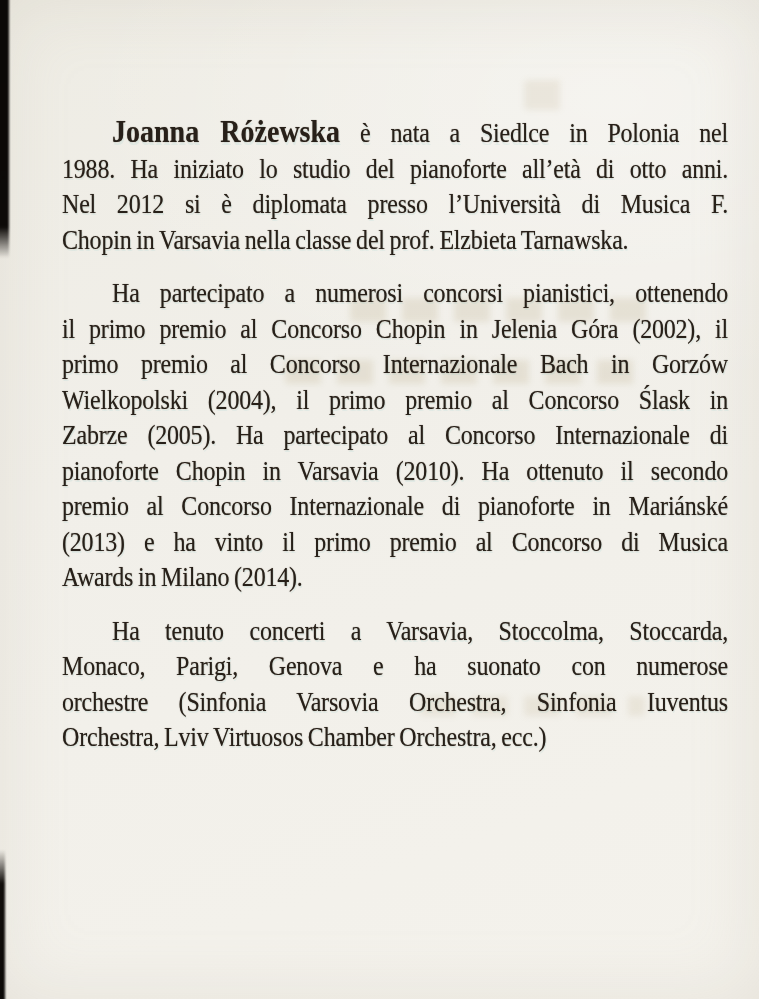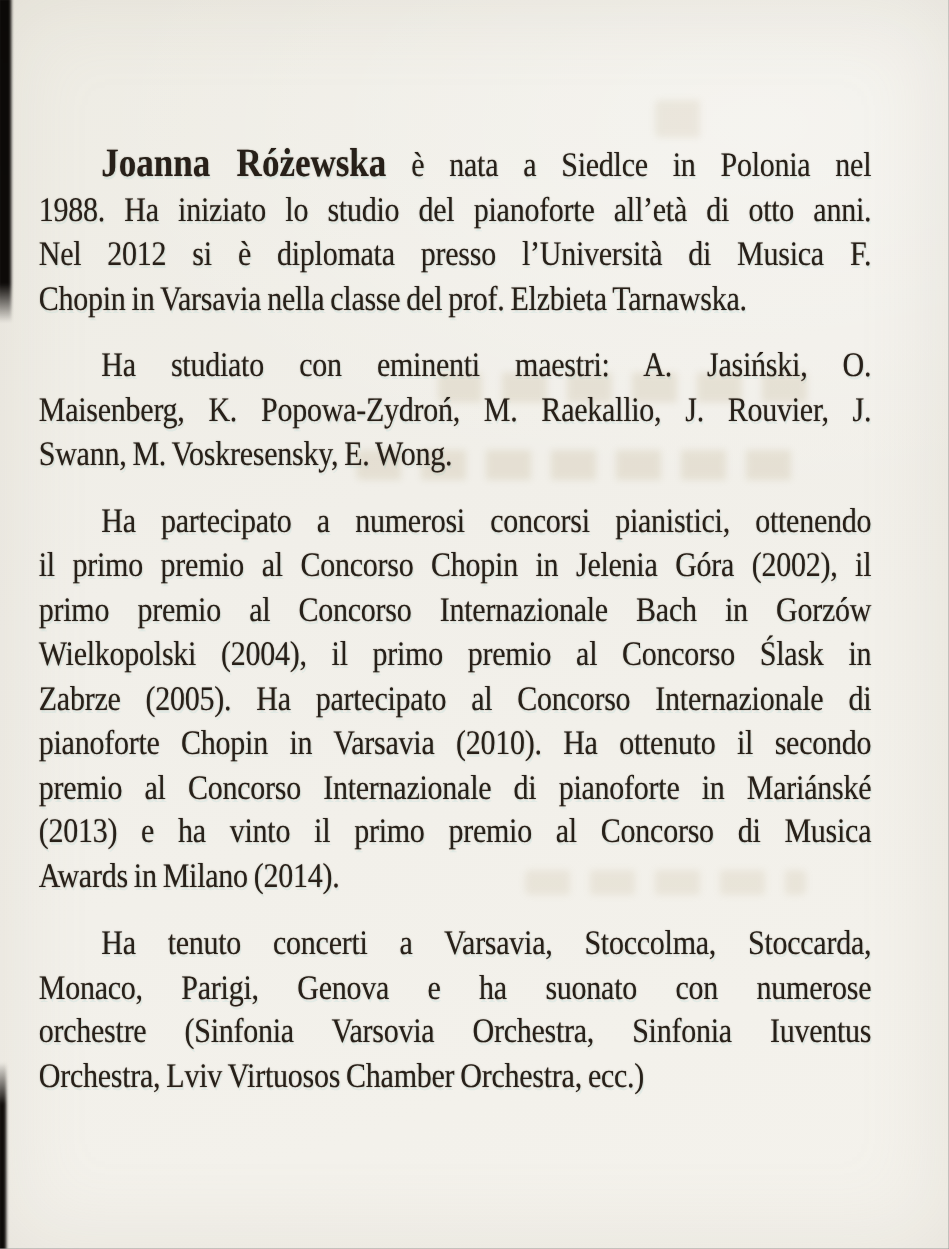--- a/index.html
+++ b/index.html
@@ -40,21 +40,21 @@
     opacity: 0.45;
     border-radius: 4px;
   }
   .ghost-1 { left: 524px; top: 80px;  width: 48px;  height: 30px; opacity: 0.35; }
   .ghost-2 { left: 350px; top: 298px; width: 300px; height: 24px; }
   .ghost-3 { left: 285px; top: 360px; width: 360px; height: 24px; }
   .ghost-4 { left: 420px; top: 696px; width: 225px; height: 20px; opacity: 0.35; }
 
   .text-block {
     position: absolute;
-    left: 31px;
+    left: 62px;
     top: 114px;
     width: 666px;
     color: #272019;
     font-size: 24px;
     line-height: 35.5px;
     letter-spacing: -0.2px;
     word-spacing: -1px;
   }
 
   .para { margin: 0; }
@@ -93,25 +93,20 @@
 
   <div class="text-block">
 
     <div class="para">
       <div class="line first"><span class="artist-name">Joanna Różewska</span><span> è nata a Siedlce in Polonia nel</span></div>
       <div class="line">1988. Ha iniziato lo studio del pianoforte all’età di otto anni.</div>
       <div class="line">Nel 2012 si è diplomata presso l’Università di Musica F.</div>
       <div class="line lastln">Chopin in Varsavia nella classe del prof. Elzbieta Tarnawska.</div>
     </div>
 
-    <div class="para">
-      <div class="line first">Ha studiato con eminenti maestri: A. Jasiński, O.</div>
-      <div class="line">Maisenberg, K. Popowa-Zydroń, M. Raekallio, J. Rouvier, J.</div>
-      <div class="line lastln">Swann, M. Voskresensky, E. Wong.</div>
-    </div>
 
     <div class="para">
       <div class="line first">Ha partecipato a numerosi concorsi pianistici, ottenendo</div>
       <div class="line">il primo premio al Concorso Chopin in Jelenia Góra (2002), il</div>
       <div class="line">primo premio al Concorso Internazionale Bach in Gorzów</div>
       <div class="line">Wielkopolski (2004), il primo premio al Concorso Ślask in</div>
       <div class="line">Zabrze (2005). Ha partecipato al Concorso Internazionale di</div>
       <div class="line">pianoforte Chopin in Varsavia (2010). Ha ottenuto il secondo</div>
       <div class="line">premio al Concorso Internazionale di pianoforte in Mariánské</div>
       <div class="line">(2013) e ha vinto il primo premio al Concorso di Musica</div>

